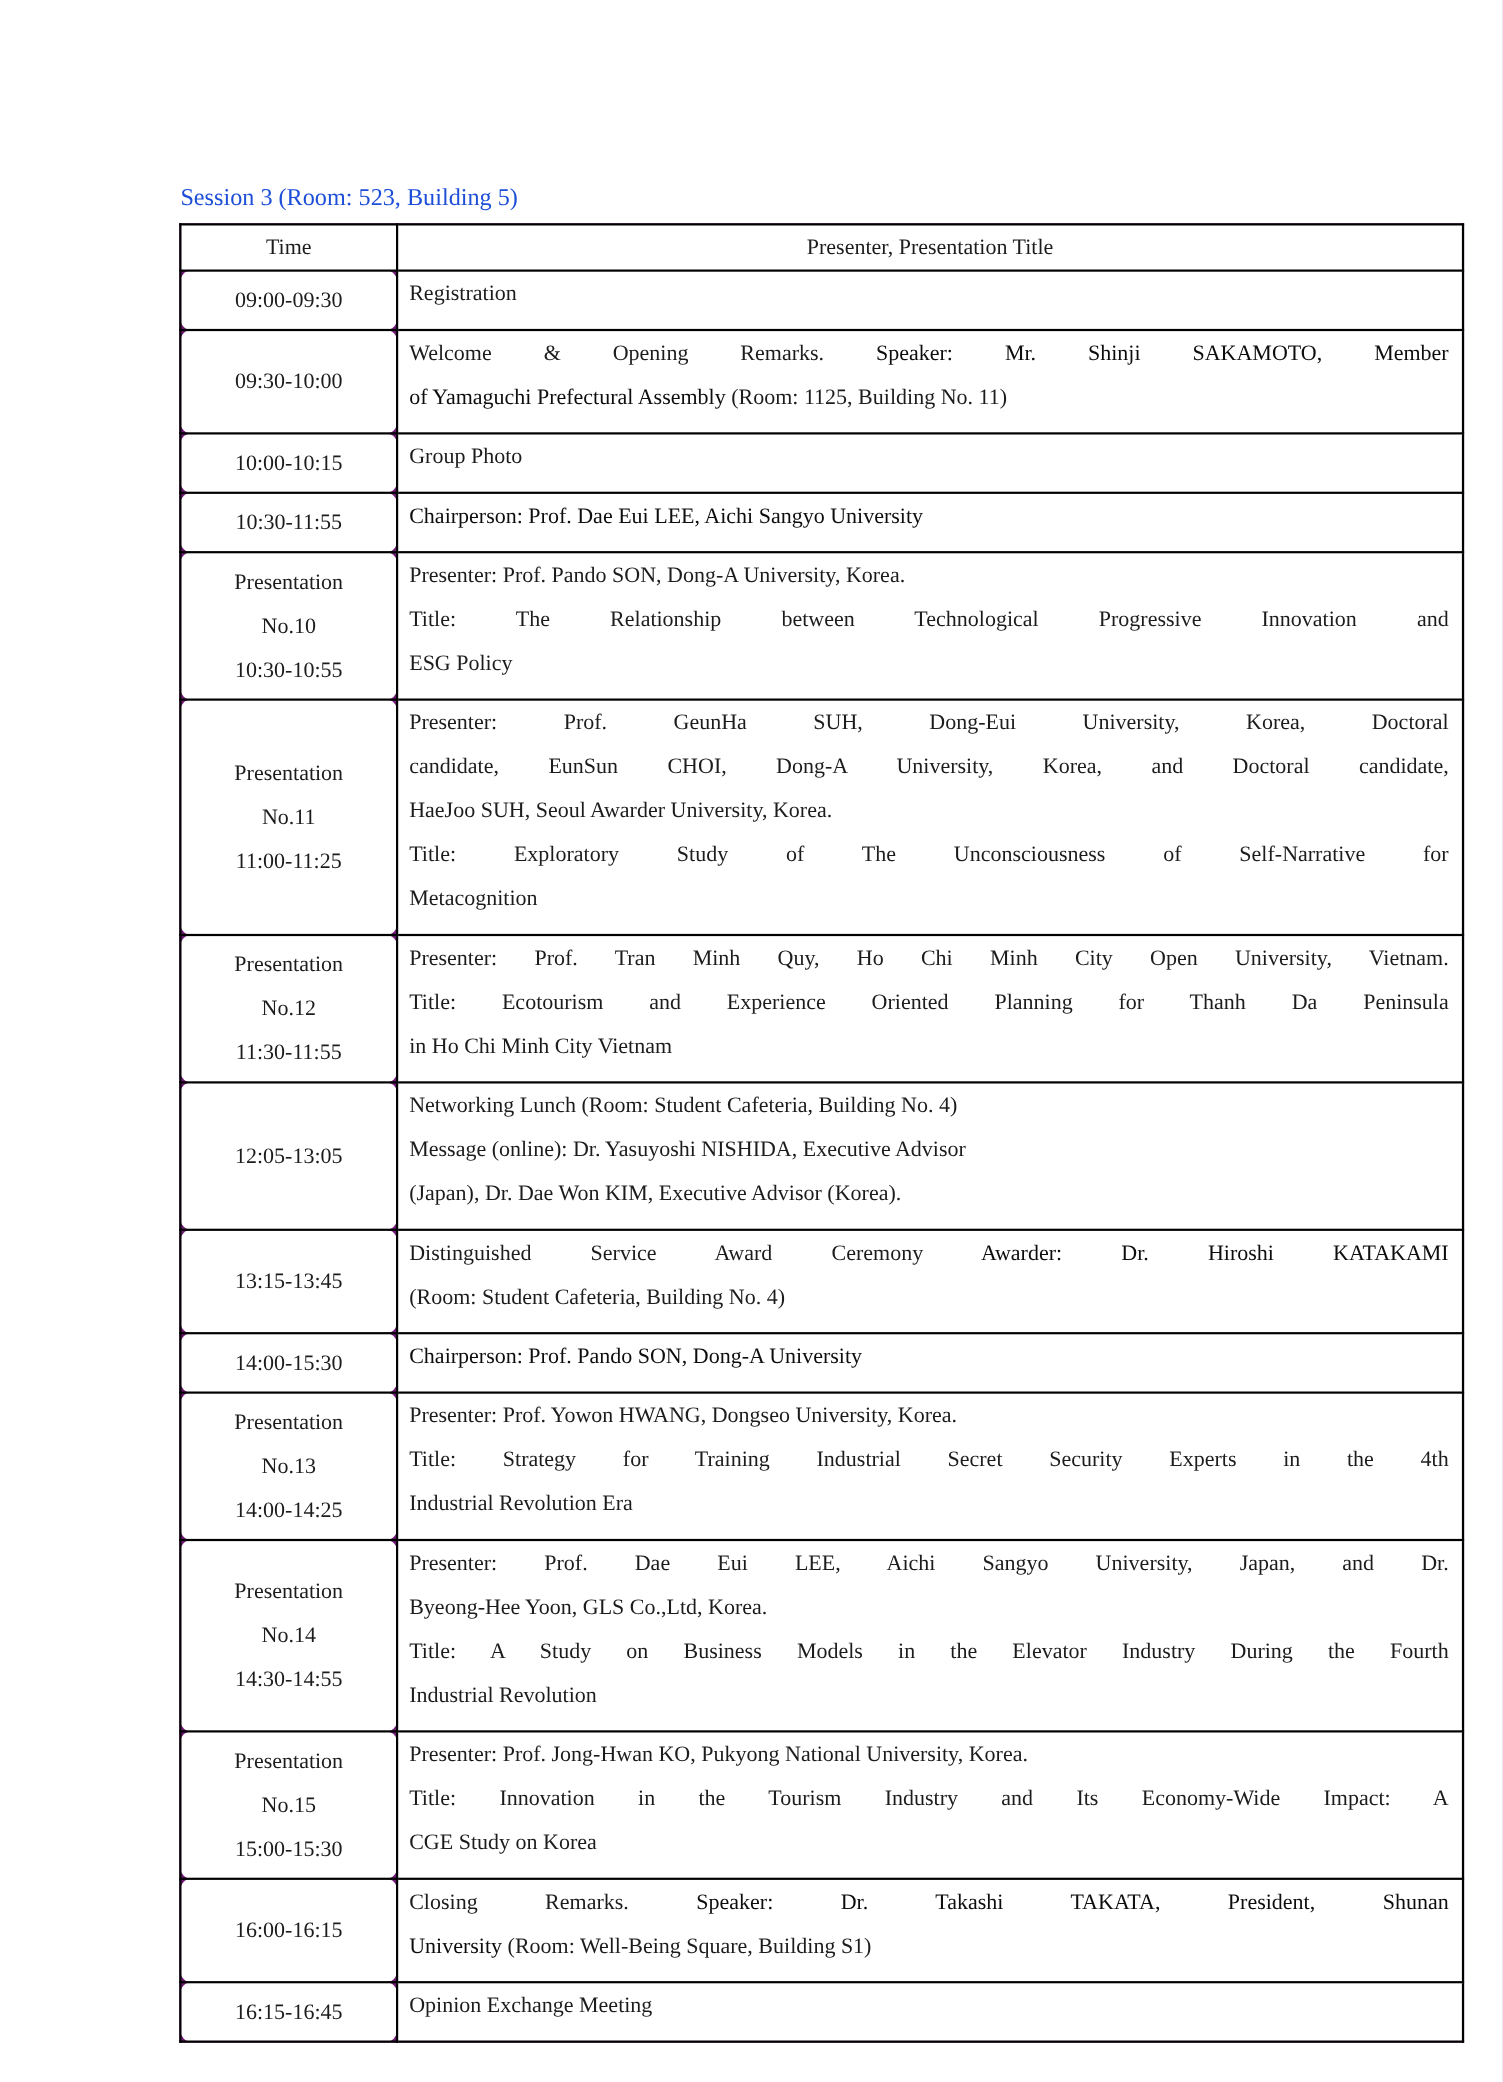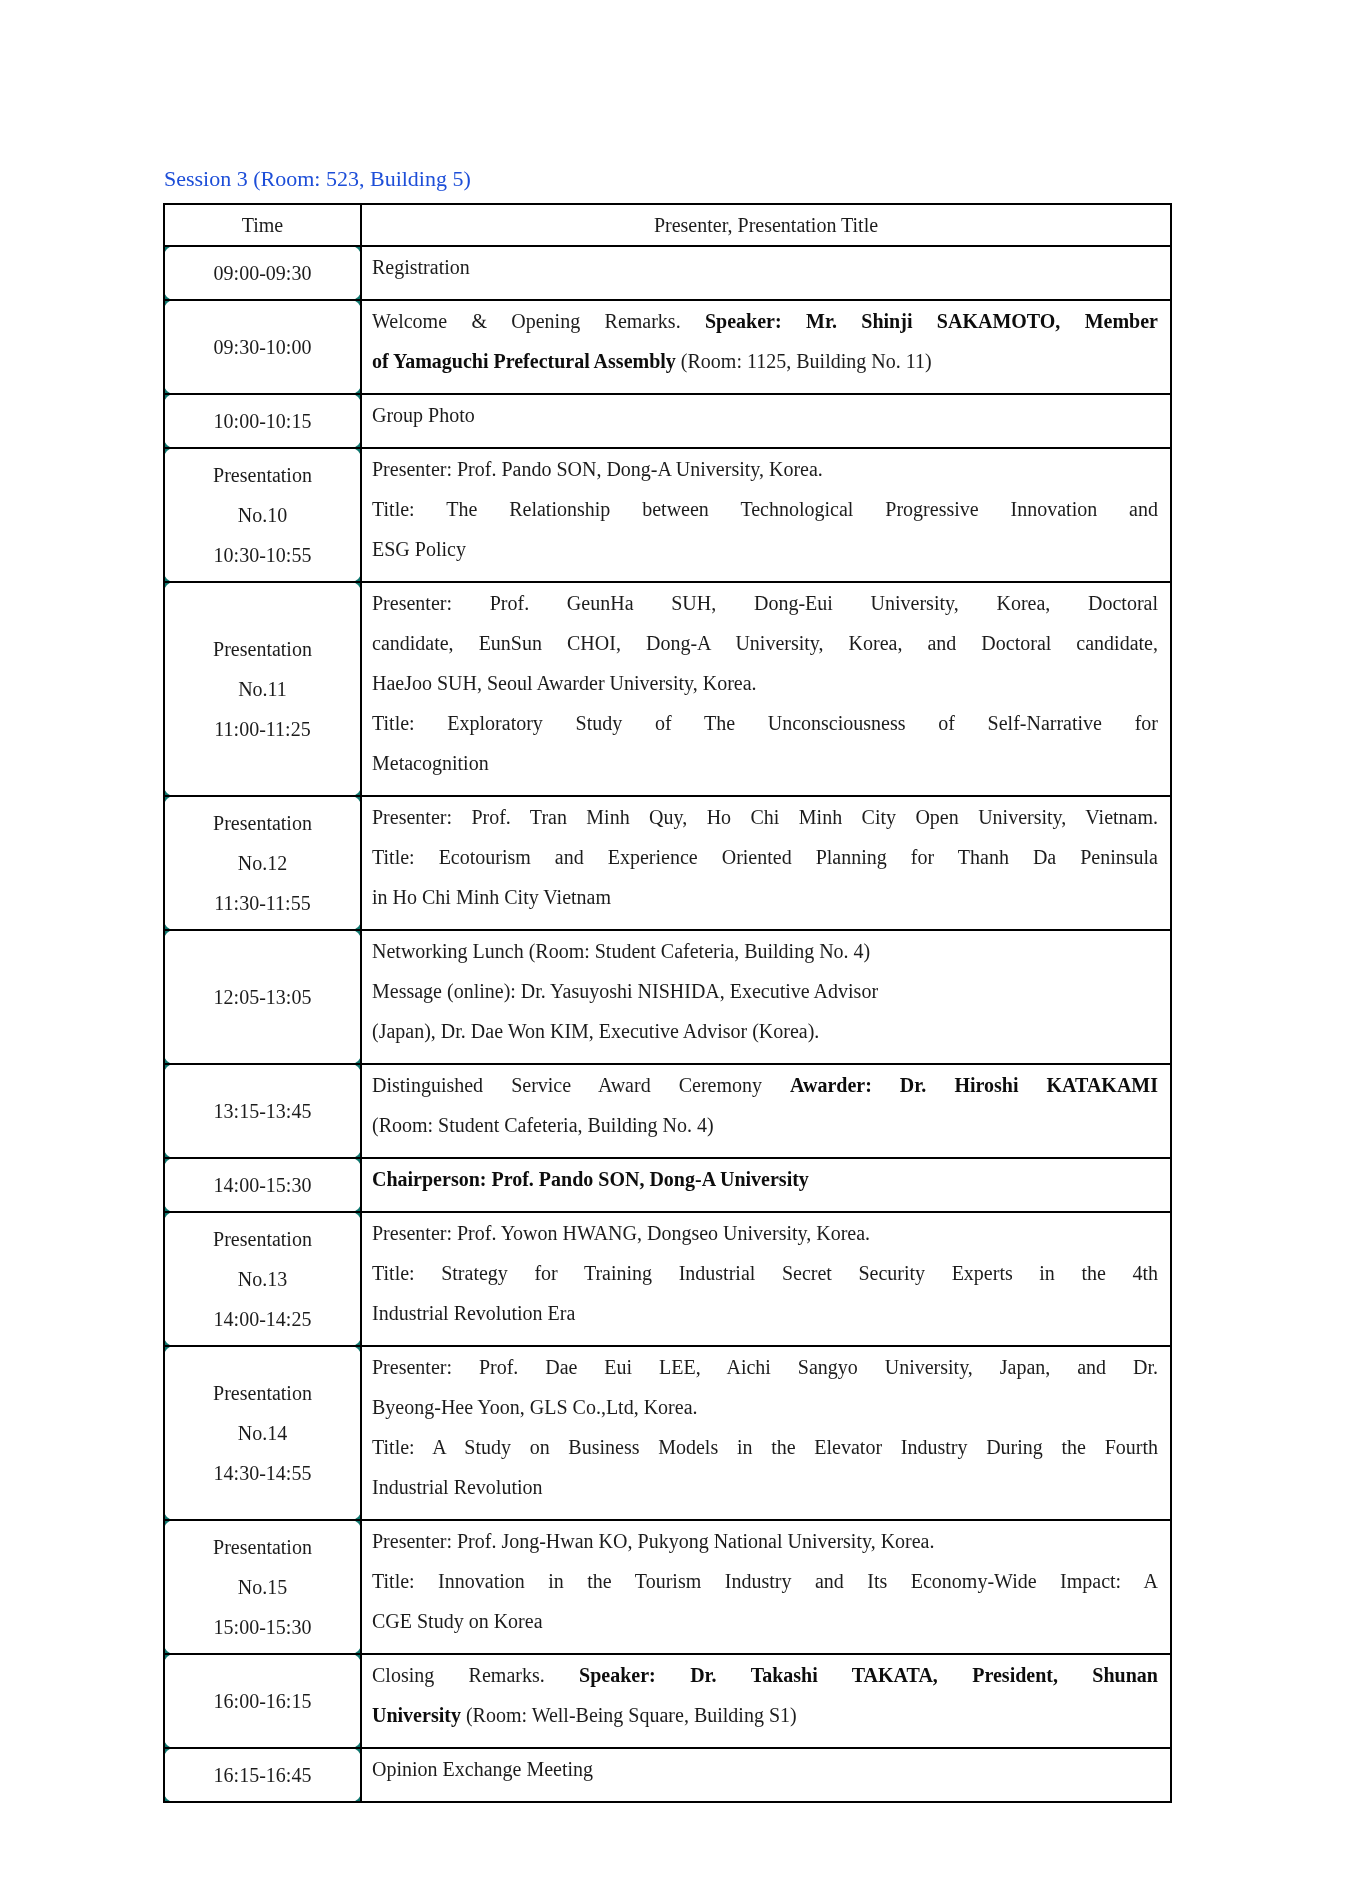--- a/index.html
+++ b/index.html
@@ -21,22 +21,22 @@
   .heading{
     font-size:22px;
     font-weight:normal;
     line-height:22px;
     margin:0 0 13px 1px;
     color:#1d4ed8;
   }
   table.schedule{
     border-collapse:collapse;
     table-layout:fixed;
-    width:1009px;
-    background:#0f766e;
+    width:1168px;
+    background:#701a75;
   }
   table.schedule th,
   table.schedule td{
     border:2px solid #000000;
     font-size:20px;
     font-weight:normal;
     vertical-align:middle;
     background:#ffffff;
   }
   th.col-time{width:195px;}
@@ -59,21 +59,21 @@
   }
   p.line{
     margin:0;
     line-height:40px;
     text-align:left;
   }
   p.line.stretch{
     text-align:justify;
     text-align-last:justify;
   }
-  span.b{font-weight:bold;color:#0d0d0d;}
+  span.b{font-weight:normal;color:#0d0d0d;}
 </style>
 </head>
 <body>
 
 <div class="page">
   <div class="content">
     <h1 class="heading">Session 3 (Room: 523, Building 5)</h1>
     <table class="schedule">
       <thead>
         <tr>
@@ -102,20 +102,28 @@
           <tr>
             <td class="time-cell">
               <div class="time-line">10:00-10:15</div>
             </td>
             <td class="content-cell">
               <p class="line"><span>Group Photo</span></p>
             </td>
           </tr>
           <tr>
             <td class="time-cell">
+              <div class="time-line">10:30-11:55</div>
+            </td>
+            <td class="content-cell">
+              <p class="line"><span class="b">Chairperson: Prof. Dae Eui LEE, Aichi Sangyo University</span></p>
+            </td>
+          </tr>
+          <tr>
+            <td class="time-cell">
               <div class="time-line">Presentation</div>
               <div class="time-line">No.10</div>
               <div class="time-line">10:30-10:55</div>
             </td>
             <td class="content-cell">
               <p class="line"><span>Presenter: Prof. Pando SON, Dong-A University, Korea.</span></p>
               <p class="line stretch"><span>Title: The Relationship between Technological Progressive Innovation and</span></p>
               <p class="line"><span>ESG Policy</span></p>
             </td>
           </tr>

